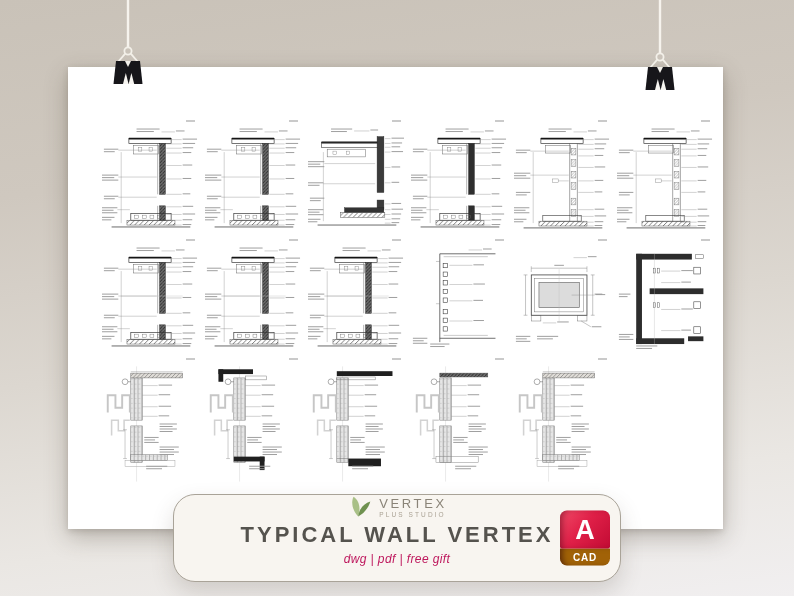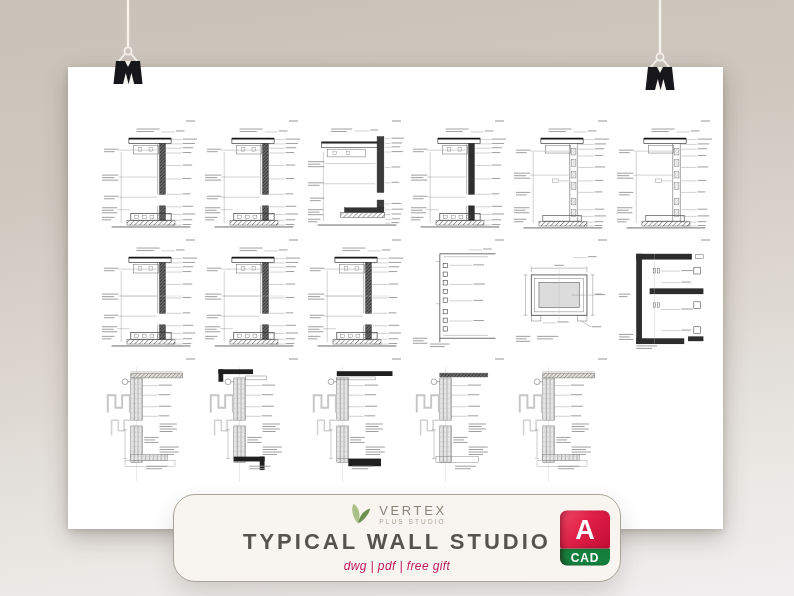--- a/index.html
+++ b/index.html
@@ -18,39 +18,39 @@
   .dcell.tall{height:126px;}
   .dcell svg{width:100%;height:100%;display:block;}
   .cl{position:absolute;top:-3px;right:3px;width:9px;height:2px;background:#bdbdbd;opacity:.8;}
   .clip{position:absolute;top:0;z-index:5;}
   .card{
     position:absolute;left:173px;top:494px;width:446px;height:86px;z-index:6;
     background:#f8f5f0;border:1px solid #a9a398;border-radius:22px;
     box-shadow:0 10px 22px rgba(80,68,56,.18);
     display:flex;flex-direction:column;align-items:center;
   }
-  .logo-row{display:flex;align-items:center;gap:4px;margin-top:7px;height:26px;}
+  .logo-row{display:flex;align-items:center;gap:4px;height:26px;}
   .brand-block{display:flex;flex-direction:column;align-items:flex-start;line-height:1;}
   .brand{font-size:13px;letter-spacing:2.6px;color:#8a8478;font-weight:400;}
   .brand-sub{font-size:6.5px;letter-spacing:2.1px;color:#aaa294;margin-top:2px;}
   .title{font-size:22px;font-weight:700;letter-spacing:3px;color:#55534e;margin-top:1px;white-space:nowrap;}
   .subtitle{font-size:12px;font-style:italic;color:#be185d;margin-top:4px;letter-spacing:.4px;}
   .badge{position:absolute;right:10px;top:50%;transform:translateY(-50%);width:50px;height:55px;}
   .badge-top{
     height:38px;border-radius:7px 7px 2px 2px;position:relative;
     background:linear-gradient(130deg,#f14b68 0%,#e02048 45%,#c20b34 100%);
     box-shadow:inset 5px 0 7px -3px rgba(90,0,22,.6);
     display:flex;align-items:center;justify-content:center;
     color:#fff;font-weight:700;font-size:27px;
   }
   .badge-bot{
-    height:17px;border-radius:0 0 7px 7px;background:#15803d;
+    height:17px;border-radius:0 0 7px 7px;background:#a16207;
     box-shadow:inset 5px 0 6px -3px rgba(40,0,10,.6);
     display:flex;align-items:center;justify-content:center;
-    color:#fff;font-weight:700;font-size:12px;letter-spacing:.8px;
+    color:#fff;font-weight:700;font-size:10px;letter-spacing:.8px;
   }
 </style>
 </head>
 <body>
 
 <svg width="0" height="0" style="position:absolute" aria-hidden="true">
   <defs>
     <pattern id="p-band" width="3.5" height="3.5" patternUnits="userSpaceOnUse">
       <rect width="3.5" height="3.5" fill="#6f6f6f"></rect>
       <path d="M0,3.5 L3.5,0" stroke="#2b2b2b" stroke-width="1"></path>
@@ -990,19 +990,19 @@
   <div class="logo-row">
     <svg width="28" height="28" viewBox="0 0 30 30">
       <path d="M7,3 C13,7 15,15 12,24 C6,18 4,9 7,3 Z" fill="#a9c087"></path>
       <path d="M12,24 C13,16 18,10 25,8 C23,15 18,21 12,24 Z" fill="#6f9150"></path>
     </svg>
     <div class="brand-block">
       <div class="brand">VERTEX</div>
       <div class="brand-sub">PLUS STUDIO</div>
     </div>
   </div>
-  <div class="title">TYPICAL WALL STUDIO</div>
+  <div class="title">TYPICAL WALL VERTEX</div>
   <div class="subtitle">dwg | pdf | free gift</div>
   <div class="badge">
     <div class="badge-top">A</div>
     <div class="badge-bot">CAD</div>
   </div>
 </div>
 
 </body></html>

